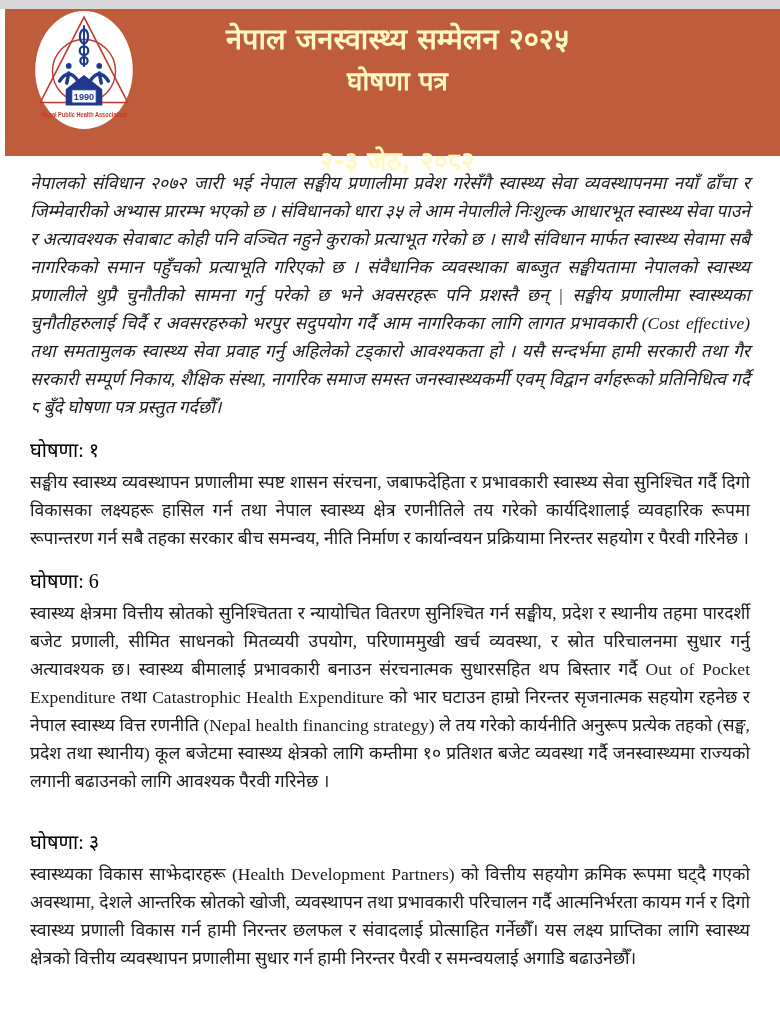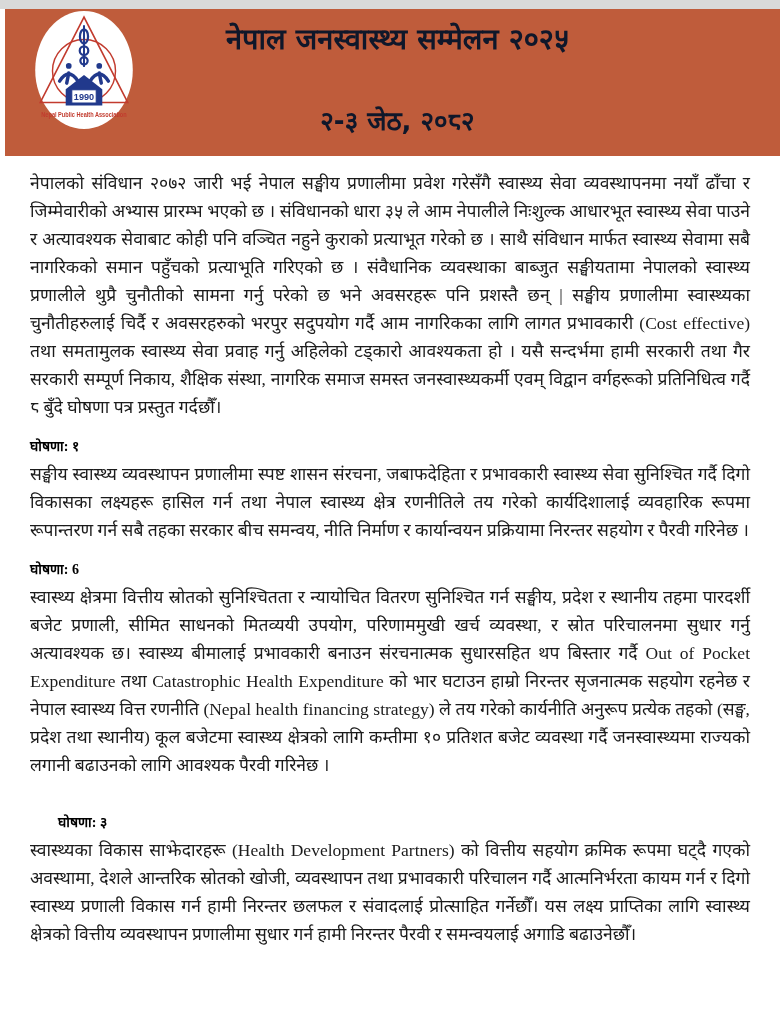--- a/index.html
+++ b/index.html
@@ -17,46 +17,46 @@
   .banner {
     position: absolute; top: 9px; left: 5px; right: 0; height: 147px;
     background: #bf5c3b;
   }
   .logo-wrap {
     position: absolute; left: 28px; top: 1px;
     width: 102px; height: 124px;
   }
   .titles {
     position: absolute; left: 95px; right: 85px; top: 8px;
-    text-align: center; color: #0f172a;
+    text-align: center; color: #fef9c3;
     font-family: "DejaVu Sans", "Liberation Sans", sans-serif;
     font-weight: 700;
   }
   .title-main { font-size: 29px; line-height: 44px; }
   .title-sub  { font-size: 26px; line-height: 40px; }
   .title-date { font-size: 26px; line-height: 40px; margin-top: 40px; }
   .content {
     position: absolute; top: 156px; left: 0; right: 0;
     padding: 0 30px;
   }
   .content p {
     text-align: justify;
     font-size: 17.5px;
     line-height: 28px;
     margin: 0;
   }
-  p.intro { margin-top: 13px; }
+  p.intro { margin-top: 13px; font-style: italic; }
   h3.decl-heading {
-    font-size: 14px;
-    font-weight: 700;
+    font-size: 20px;
+    font-weight: 400;
     color: #000;
     margin: 15px 0 5px 0;
     font-family: "Liberation Serif", "DejaVu Serif", serif;
   }
-  h3.decl-heading.spaced { margin-top: 33px; margin-left: 28px; }
+  h3.decl-heading.spaced { margin-top: 33px; }
   .logo-caption-svg { font-weight: bold; }
 </style>
 </head>
 <body>
 
 <div class="top-strip"></div>
 
 <div class="banner">
 
   <div class="logo-wrap">
@@ -91,20 +91,21 @@
         <rect x="38" y="78.5" width="24" height="13" fill="#ffffff" stroke="#21398c" stroke-width="1"></rect>
         <text x="50" y="88.5" text-anchor="middle" font-size="9" font-weight="bold" fill="#21398c" font-family="Liberation Sans, DejaVu Sans, sans-serif">1990</text>
       </g>
 
       <text x="50" y="105" text-anchor="middle" font-size="6.4" class="logo-caption-svg" fill="#c23b2e" font-family="Liberation Sans, DejaVu Sans, sans-serif" textLength="84" lengthAdjust="spacingAndGlyphs">Nepal Public Health Association</text>
     </svg>
   </div>
 
   <div class="titles">
     <div class="title-main">नेपाल जनस्वास्थ्य सम्मेलन २०२५</div>
+    <div class="title-sub">घोषणा पत्र</div>
     <div class="title-date">२-३ जेठ, २०८२</div>
   </div>
 
 </div>
 
 <div class="content">
 
   <p class="intro">नेपालको संविधान २०७२ जारी भई नेपाल सङ्घीय प्रणालीमा प्रवेश गरेसँगै स्वास्थ्य सेवा व्यवस्थापनमा नयाँ ढाँचा र जिम्मेवारीको अभ्यास प्रारम्भ भएको छ । संविधानको धारा ३५ ले आम नेपालीले निःशुल्क आधारभूत स्वास्थ्य सेवा पाउने र अत्यावश्यक सेवाबाट कोही पनि वञ्चित नहुने कुराको प्रत्याभूत गरेको छ । साथै संविधान मार्फत स्वास्थ्य सेवामा सबै नागरिकको समान पहुँचको प्रत्याभूति गरिएको छ । संवैधानिक व्यवस्थाका बाब्जुत सङ्घीयतामा नेपालको स्वास्थ्य प्रणालीले थुप्रै चुनौतीको सामना गर्नु परेको छ भने अवसरहरू पनि प्रशस्तै छन् | सङ्घीय प्रणालीमा स्वास्थ्यका चुनौतीहरुलाई चिर्दै र अवसरहरुको भरपुर सदुपयोग गर्दै आम नागरिकका लागि लागत प्रभावकारी (Cost effective) तथा समतामुलक स्वास्थ्य सेवा प्रवाह गर्नु अहिलेको टड्कारो आवश्यकता हो । यसै सन्दर्भमा हामी सरकारी तथा गैर सरकारी सम्पूर्ण निकाय, शैक्षिक संस्था, नागरिक समाज समस्त जनस्वास्थ्यकर्मी एवम् विद्वान वर्गहरूको प्रतिनिधित्व गर्दै ८ बुँदे घोषणा पत्र प्रस्तुत गर्दछौँ।</p>
 
   <h3 class="decl-heading">घोषणा: १</h3>

